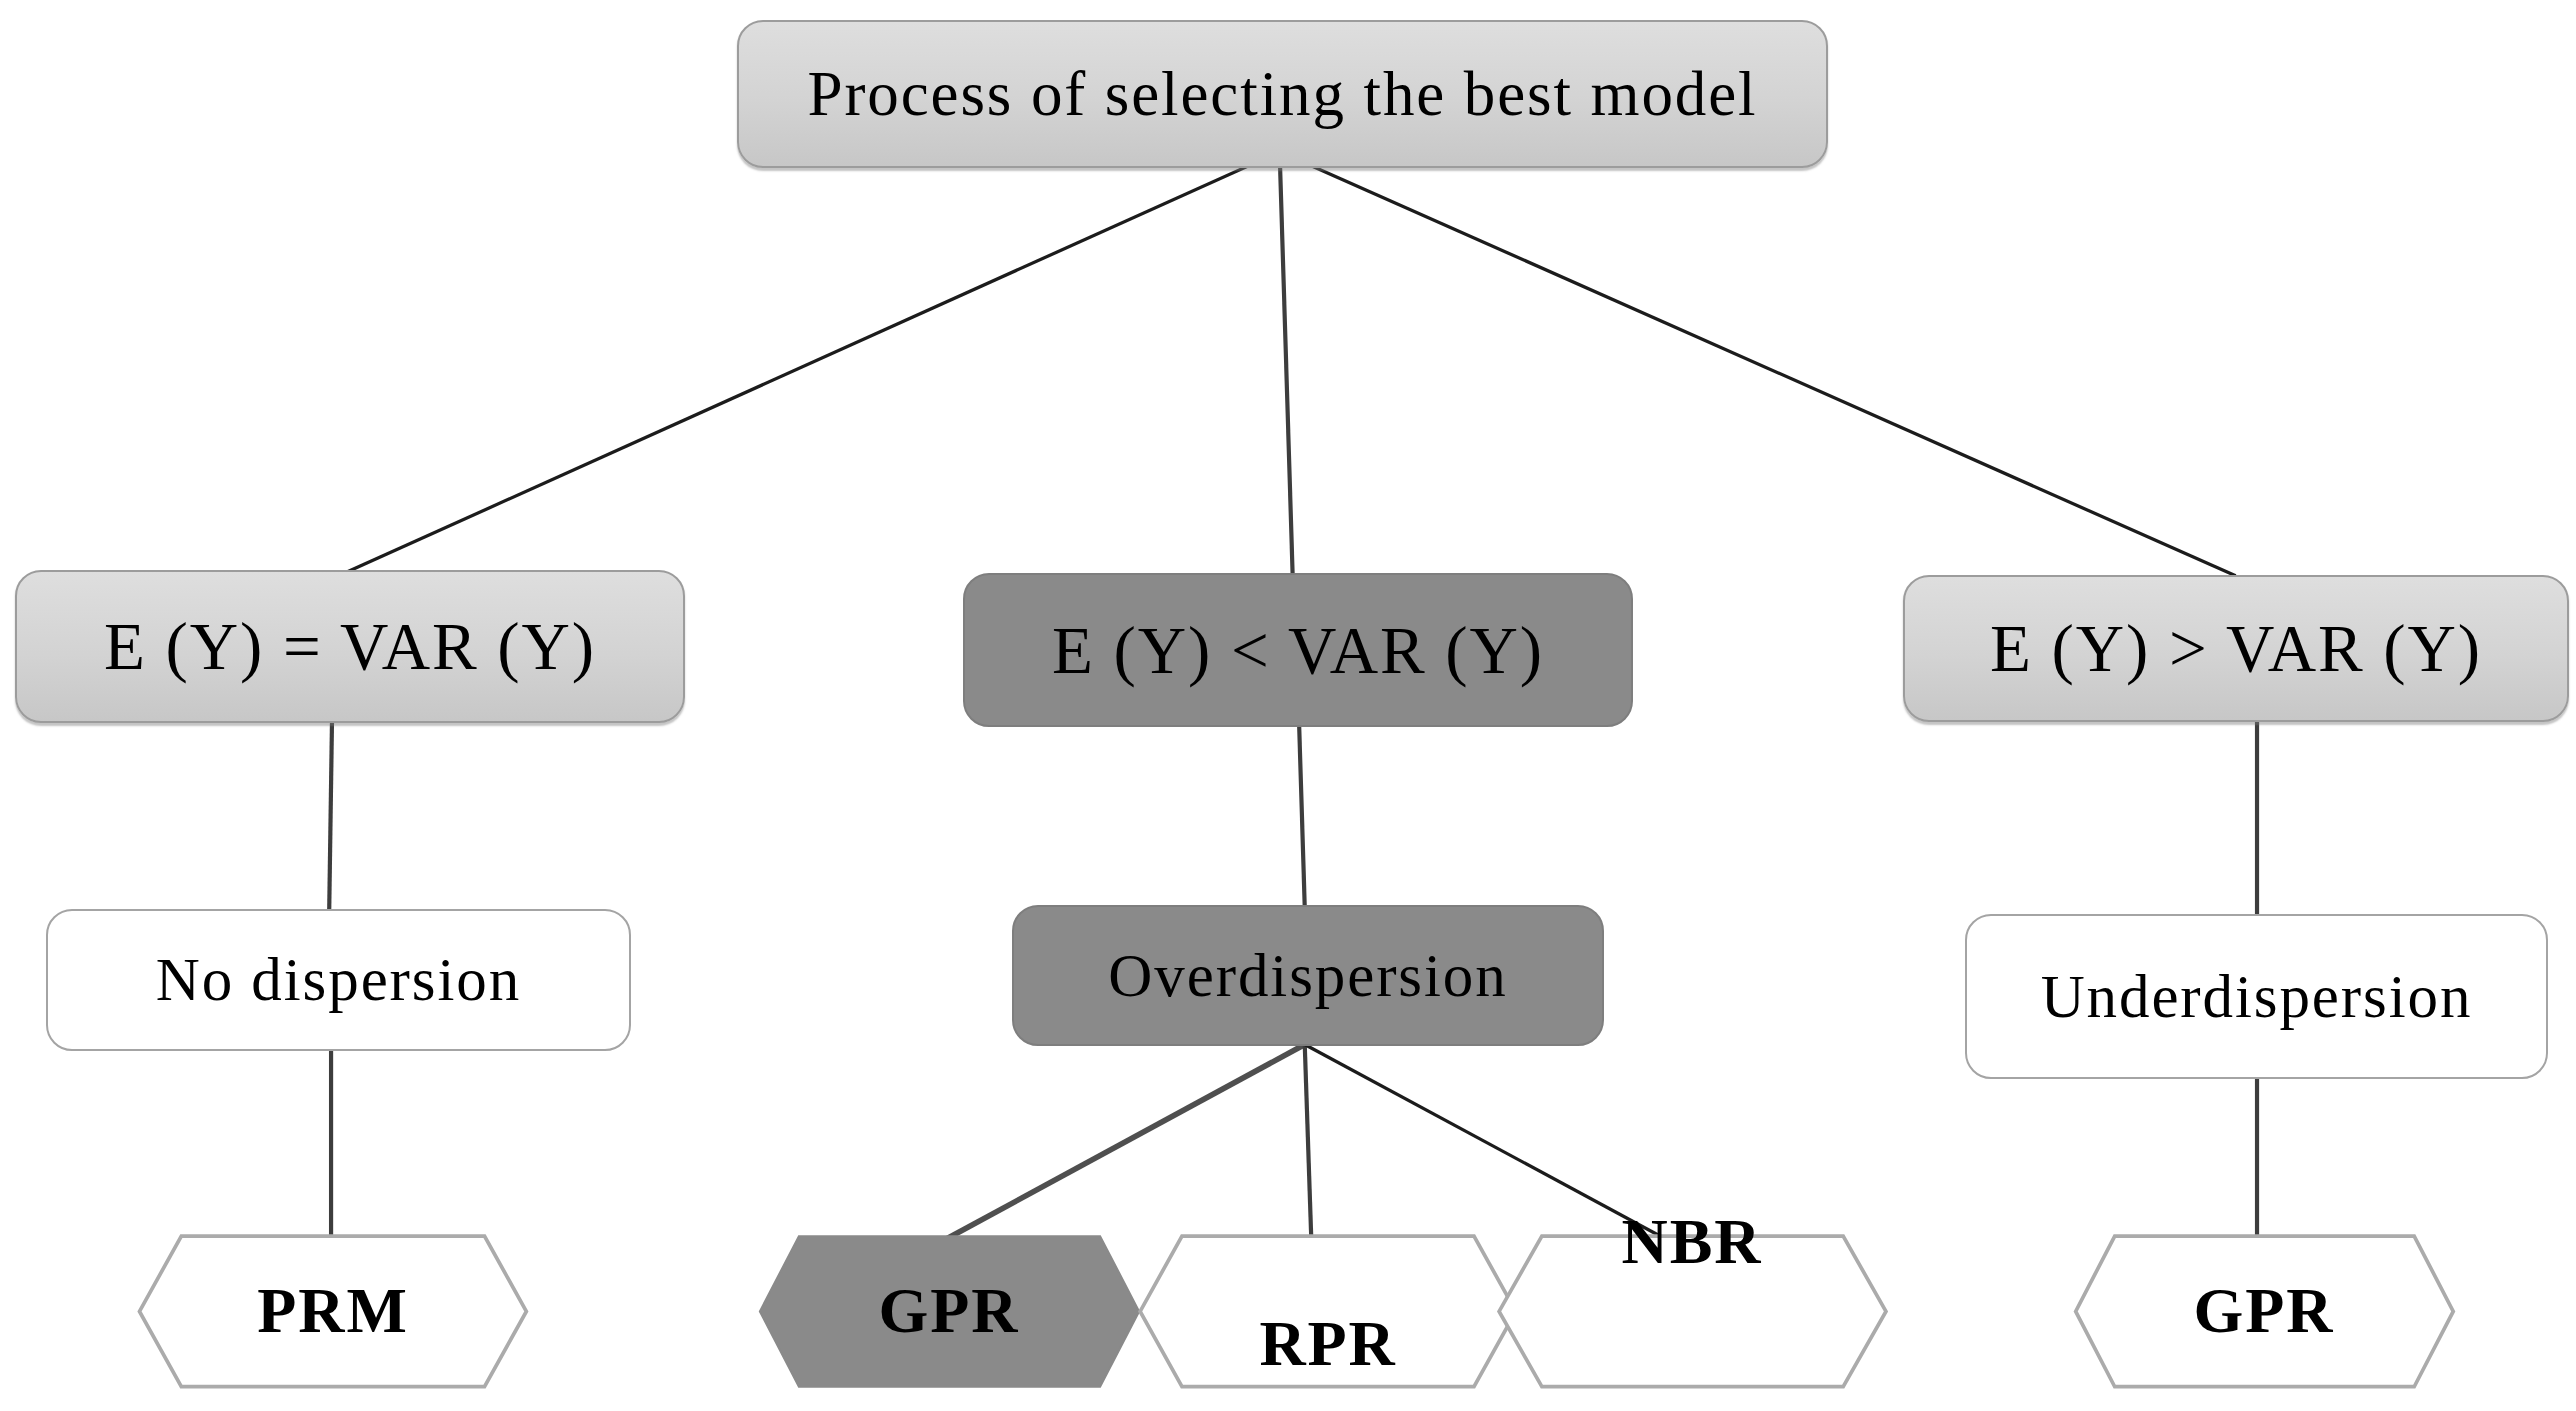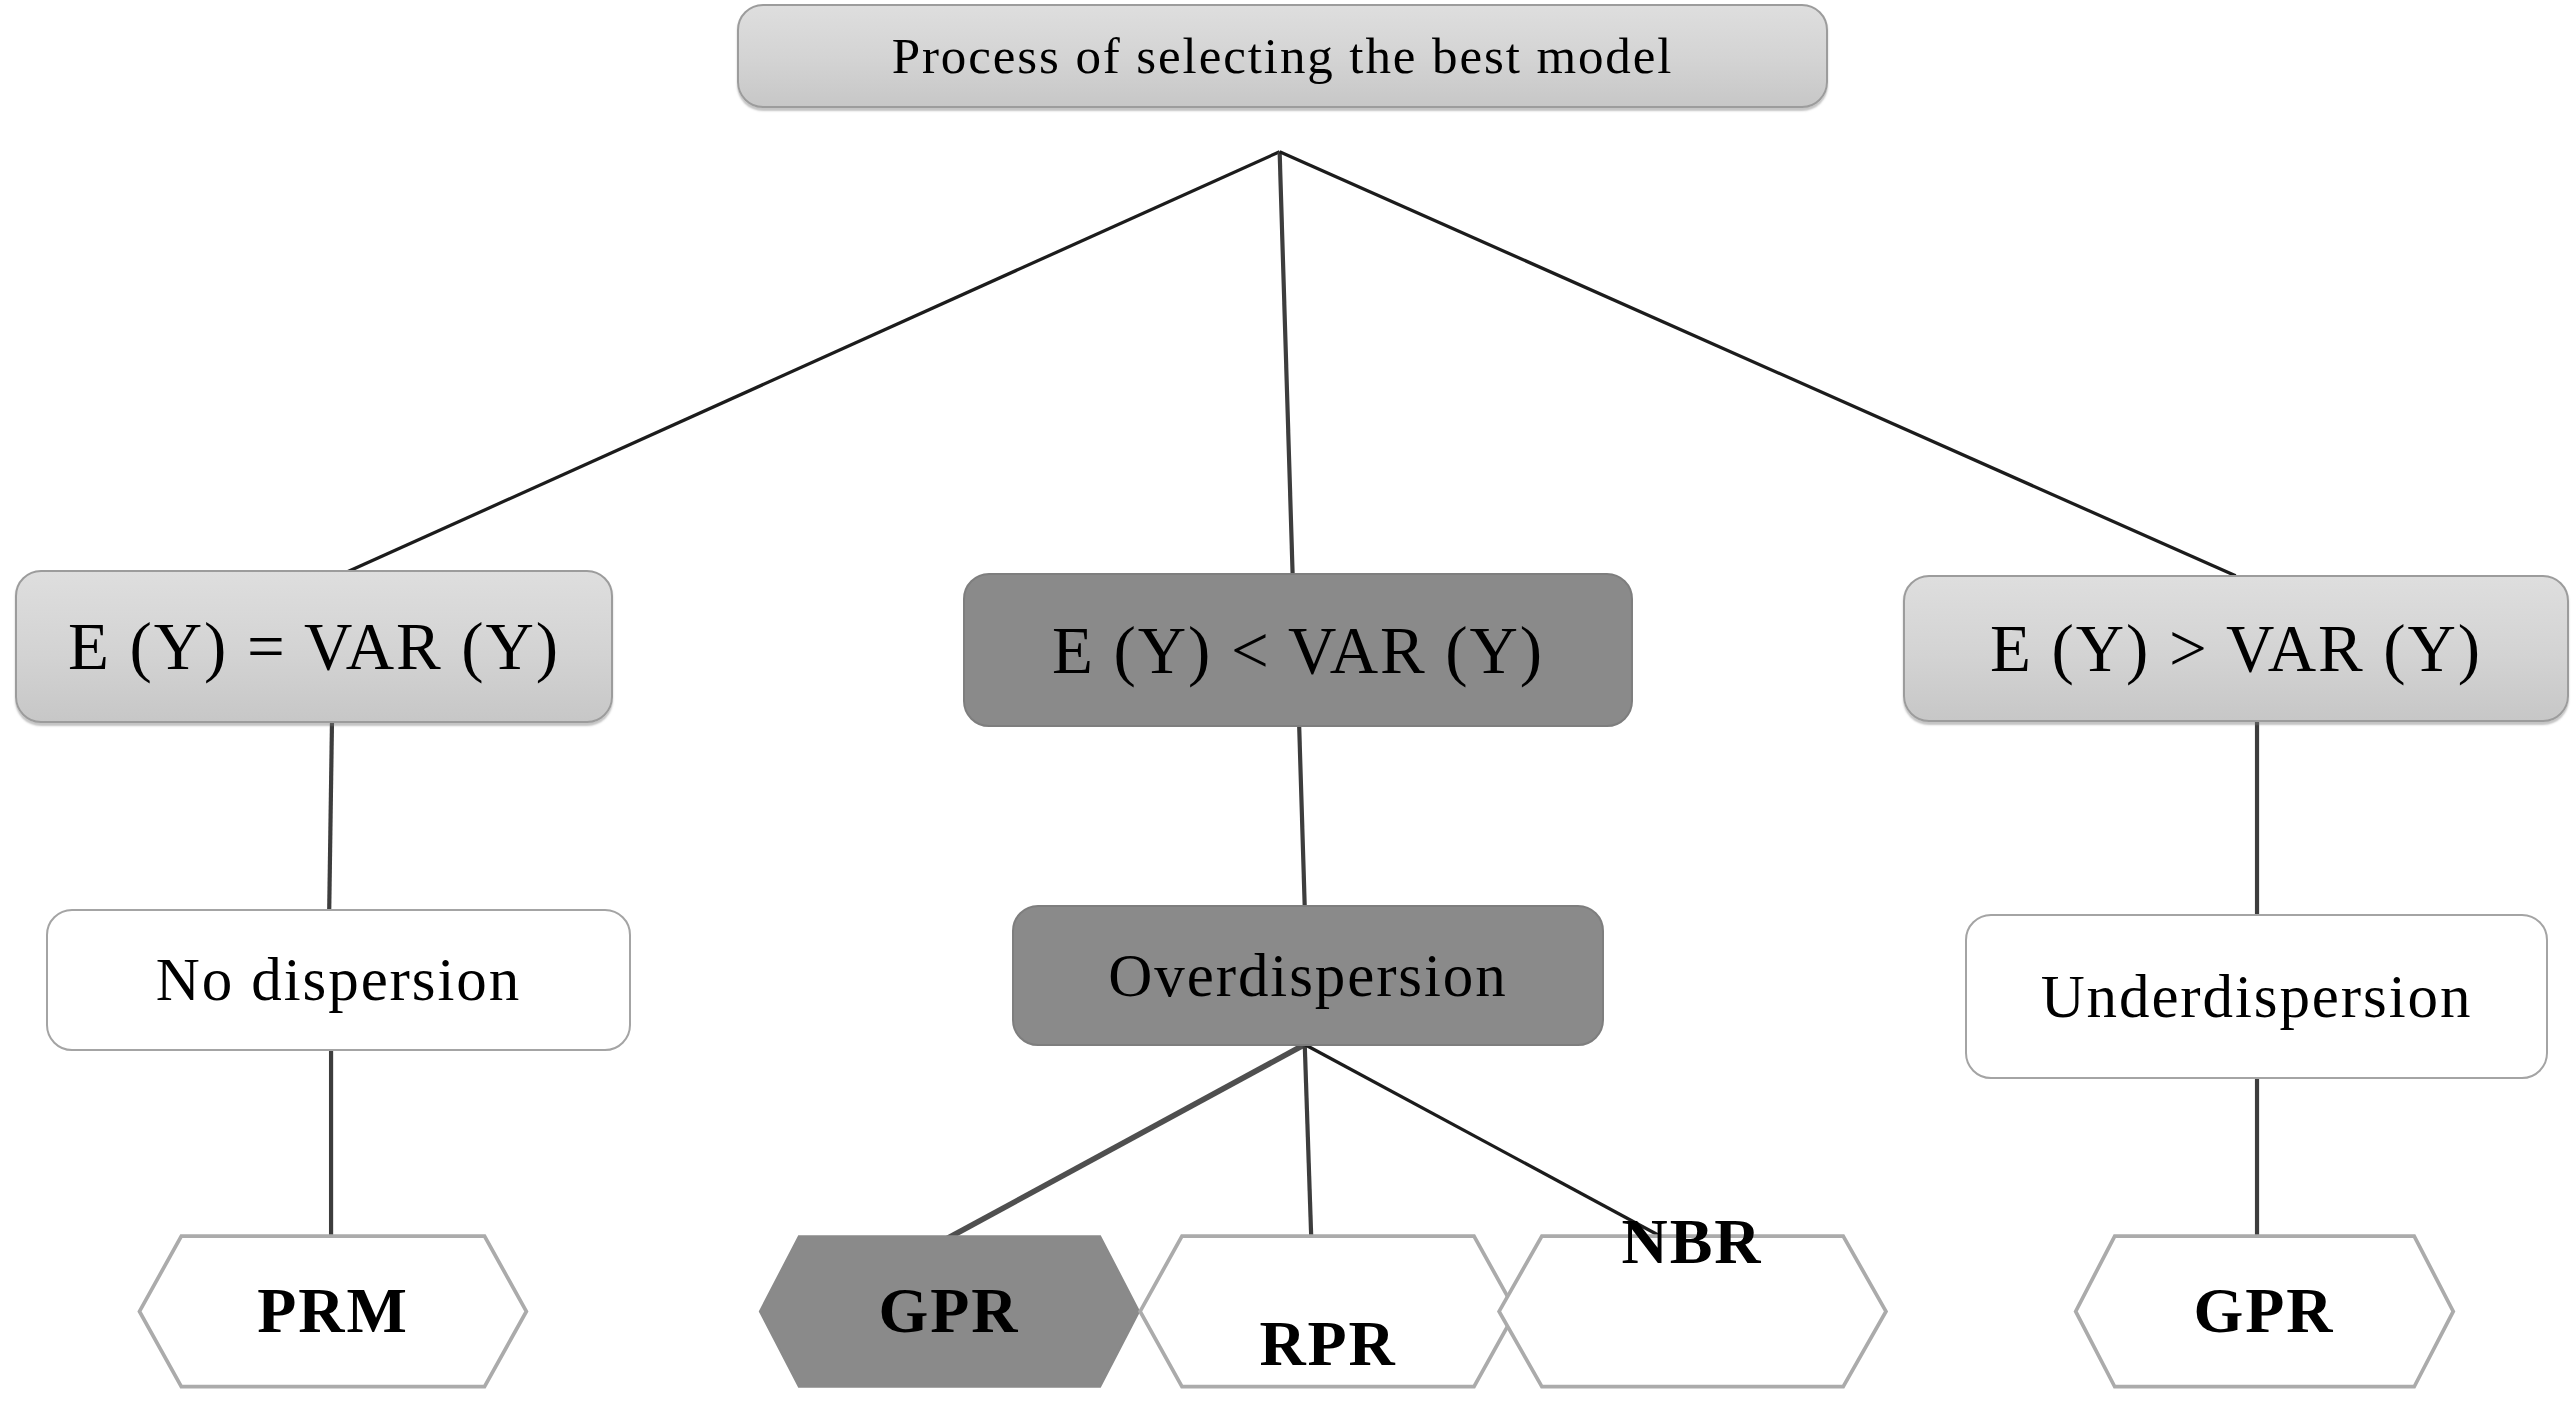--- a/index.html
+++ b/index.html
@@ -29,23 +29,23 @@
   .dark {
     background: var(--dark-node, #8a8a8a);
     border: 2.8px solid #7e7e7e;
     text-align: center;
   }
   .white {
     background: var(--white-node, #ffffff);
     border: 2.8px solid #a4a4a4;
   }
 
-  .node-root       { left: 737px;  top: 4px;  width: 1091px; height: 104px; font-size: 51px; }
+  .node-root       { left: 737px;  top: 20px;  width: 1091px; height: 148px; font-size: 63px; }
   .node-cond       { font-size: 67px; }
-  .node-cond-eq    { left: 15px;   top: 570px; width: 598px;  height: 153px; }
+  .node-cond-eq    { left: 15px;   top: 570px; width: 670px;  height: 153px; }
   .node-cond-lt    { left: 963px; top: 573px; width: 670px;  height: 154px; }
   .node-cond-gt    { left: 1903px; top: 575px; width: 666px;  height: 147px; }
   .node-disp       { font-size: 61px; }
   .node-disp-no    { left: 46px;   top: 909px; width: 585px;  height: 142px; }
   .node-disp-over  { left: 1012px; top: 905px; width: 592px;  height: 141px; }
   .node-disp-under { left: 1965px; top: 914px; width: 583px;  height: 165px; }
 
   .hexlabel {
     position: absolute;
     width: 316px; height: 112px;

